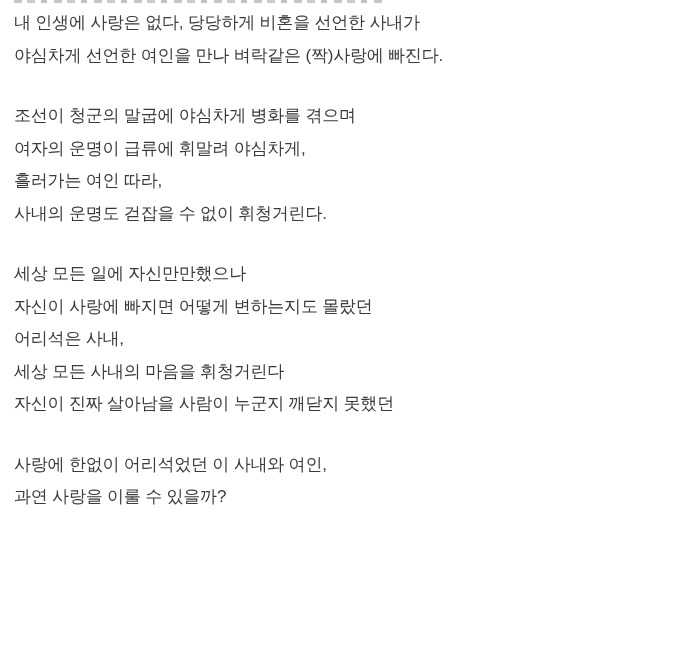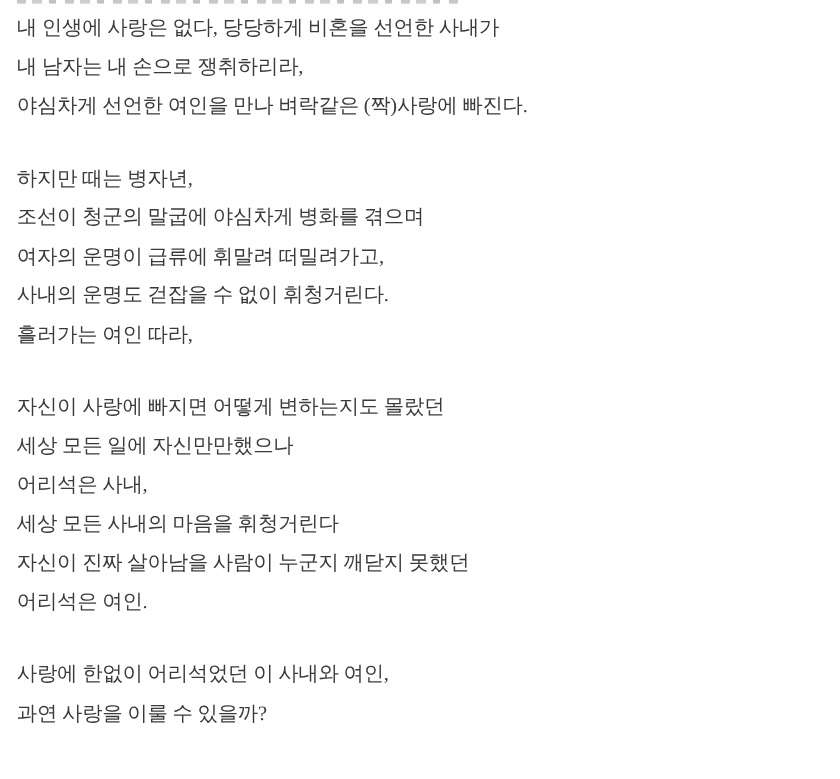--- a/index.html
+++ b/index.html
@@ -42,21 +42,20 @@
   }
   .text-block {
     position: absolute;
     top: 7px;
     left: 14px;
     right: 14px;
     color: #3a3a3a;
     font-size: 17px;
     line-height: 32.5px;
     letter-spacing: -0.2px;
-    font-family: Liberation Serif, serif;
   }
   .paragraph {
     margin: 0 0 28px 0;
   }
   .paragraph:last-child {
     margin-bottom: 4px;
   }
   .line {
     white-space: pre;
   }
@@ -65,39 +64,36 @@
 <body>
 
 <div class="page">
 
   <div class="cropped-remnant"></div>
 
   <div class="text-block">
 
     <div class="paragraph">
       <div class="line">내 인생에 사랑은 없다, 당당하게 비혼을 선언한 사내가</div>
-      <div class="line">내 남자는 내 손으로 쟁취하리라,</div>
       <div class="line">야심차게 선언한 여인을 만나 벼락같은 (짝)사랑에 빠진다.</div>
     </div>
 
     <div class="paragraph">
-      <div class="line">하지만 때는 병자년,</div>
       <div class="line">조선이 청군의 말굽에 야심차게 병화를 겪으며</div>
-      <div class="line">여자의 운명이 급류에 휘말려 떠밀려가고,</div>
+      <div class="line">여자의 운명이 급류에 휘말려 야심차게,</div>
+      <div class="line">흘러가는 여인 따라,</div>
       <div class="line">사내의 운명도 걷잡을 수 없이 휘청거린다.</div>
-      <div class="line">흘러가는 여인 따라,</div>
     </div>
 
     <div class="paragraph">
+      <div class="line">세상 모든 일에 자신만만했으나</div>
       <div class="line">자신이 사랑에 빠지면 어떻게 변하는지도 몰랐던</div>
-      <div class="line">세상 모든 일에 자신만만했으나</div>
       <div class="line">어리석은 사내,</div>
       <div class="line">세상 모든 사내의 마음을 휘청거린다</div>
       <div class="line">자신이 진짜 살아남을 사람이 누군지 깨닫지 못했던</div>
-      <div class="line">어리석은 여인.</div>
     </div>
 
     <div class="paragraph">
       <div class="line">사랑에 한없이 어리석었던 이 사내와 여인,</div>
       <div class="line">과연 사랑을 이룰 수 있을까?</div>
     </div>
 
   </div>
 </div>
 

